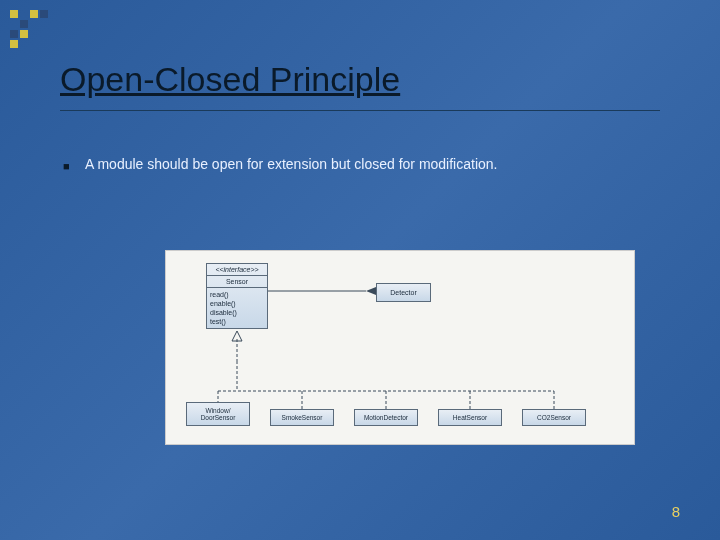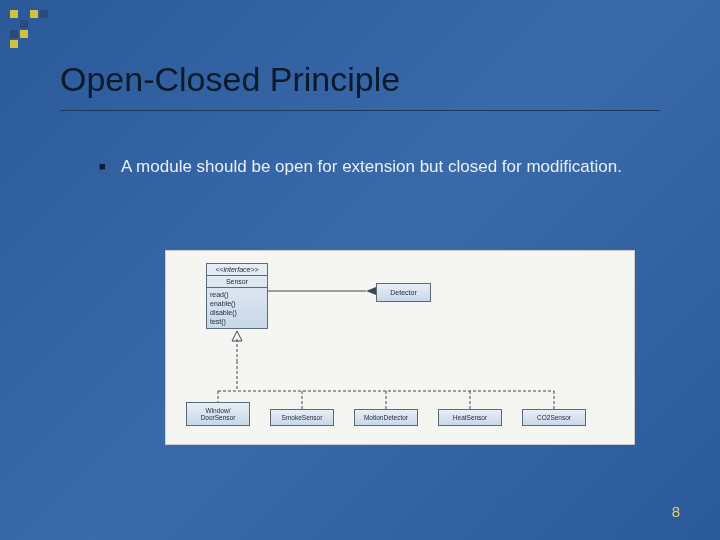--- a/index.html
+++ b/index.html
@@ -24,38 +24,38 @@
   .sq.y { background: #d4c040; }
   .sq.b { background: #2a4a7a; }
   .sq.e { background: transparent; }
   .title {
     position: absolute;
     top: 60px;
     left: 60px;
     font-size: 34px;
     color: #0a1a2a;
     font-weight: normal;
+    text-decoration: underline;
   }
   .rule {
     position: absolute;
     top: 110px;
     left: 60px;
     width: 600px;
     height: 1px;
     background: #1a3a5a;
   }
   .bullet-row {
     position: absolute;
     top: 155px;
     left: 85px;
     width: 560px;
     color: #e8f0ff;
-    font-size: 17px;
+    font-size: 14px;
     line-height: 1.4;
-    margin-left: 36px;
   }
   .bullet-row::before {
     content: "■";
     color: #0a1a2a;
     font-size: 11px;
     position: absolute;
     left: -22px;
     top: 4px;
   }
   .diagram {

